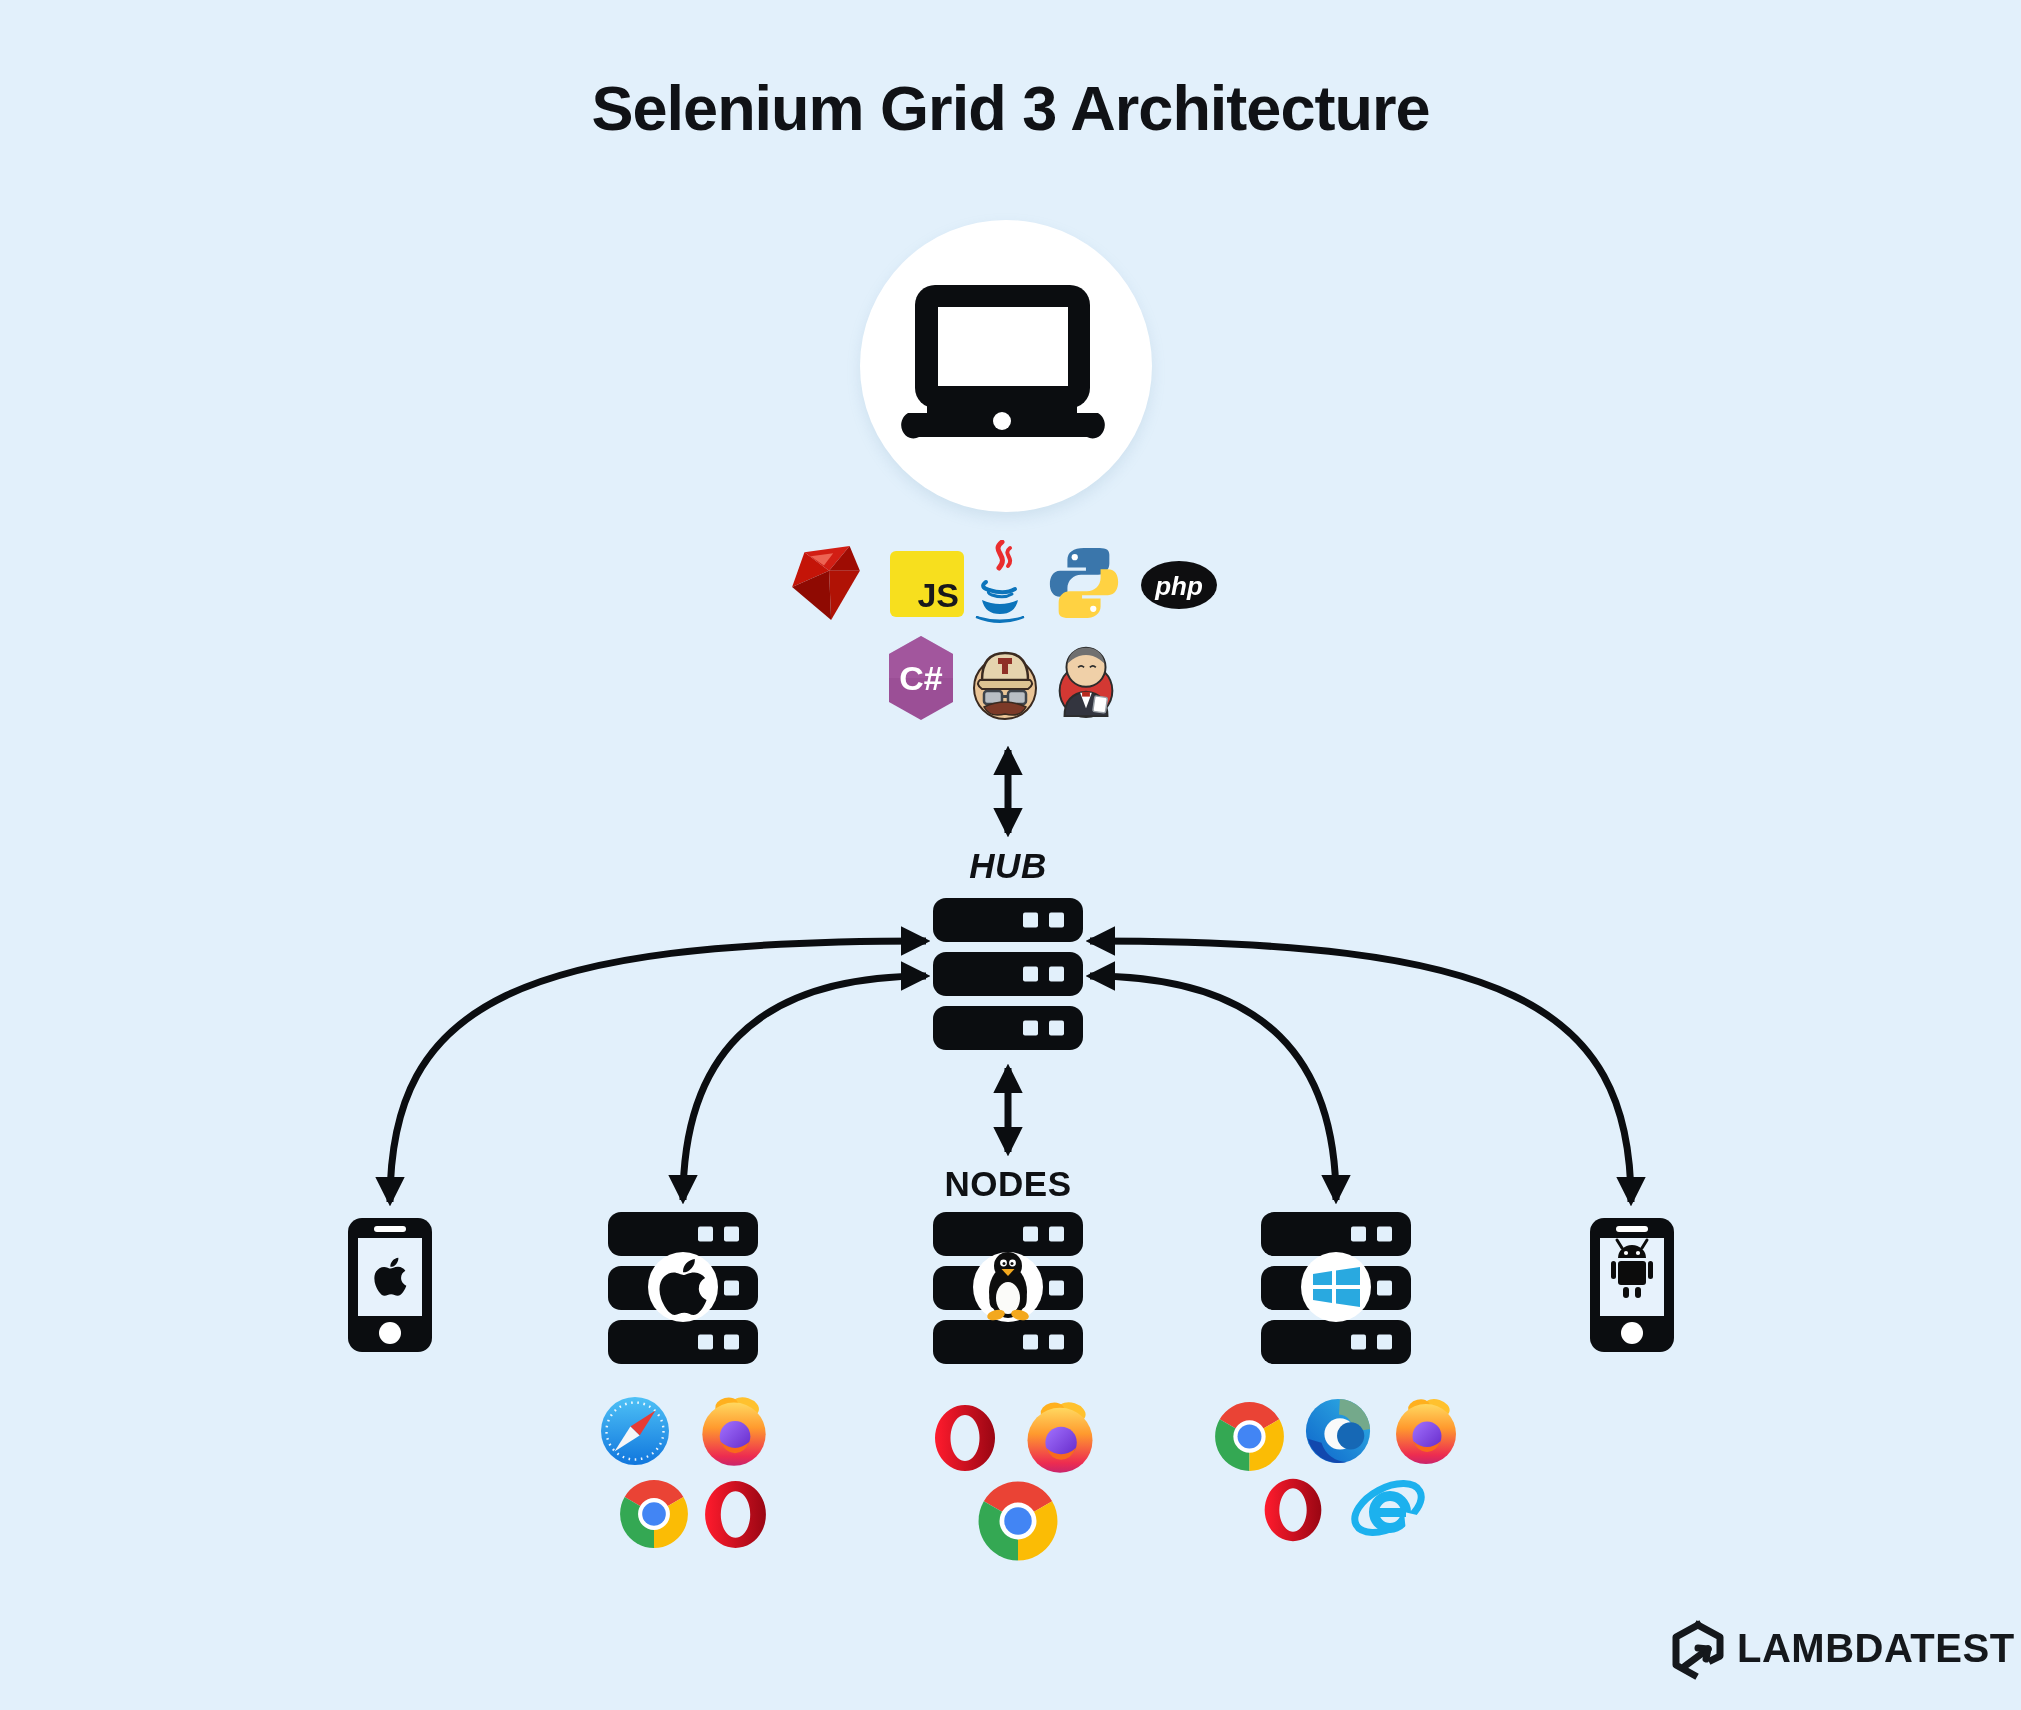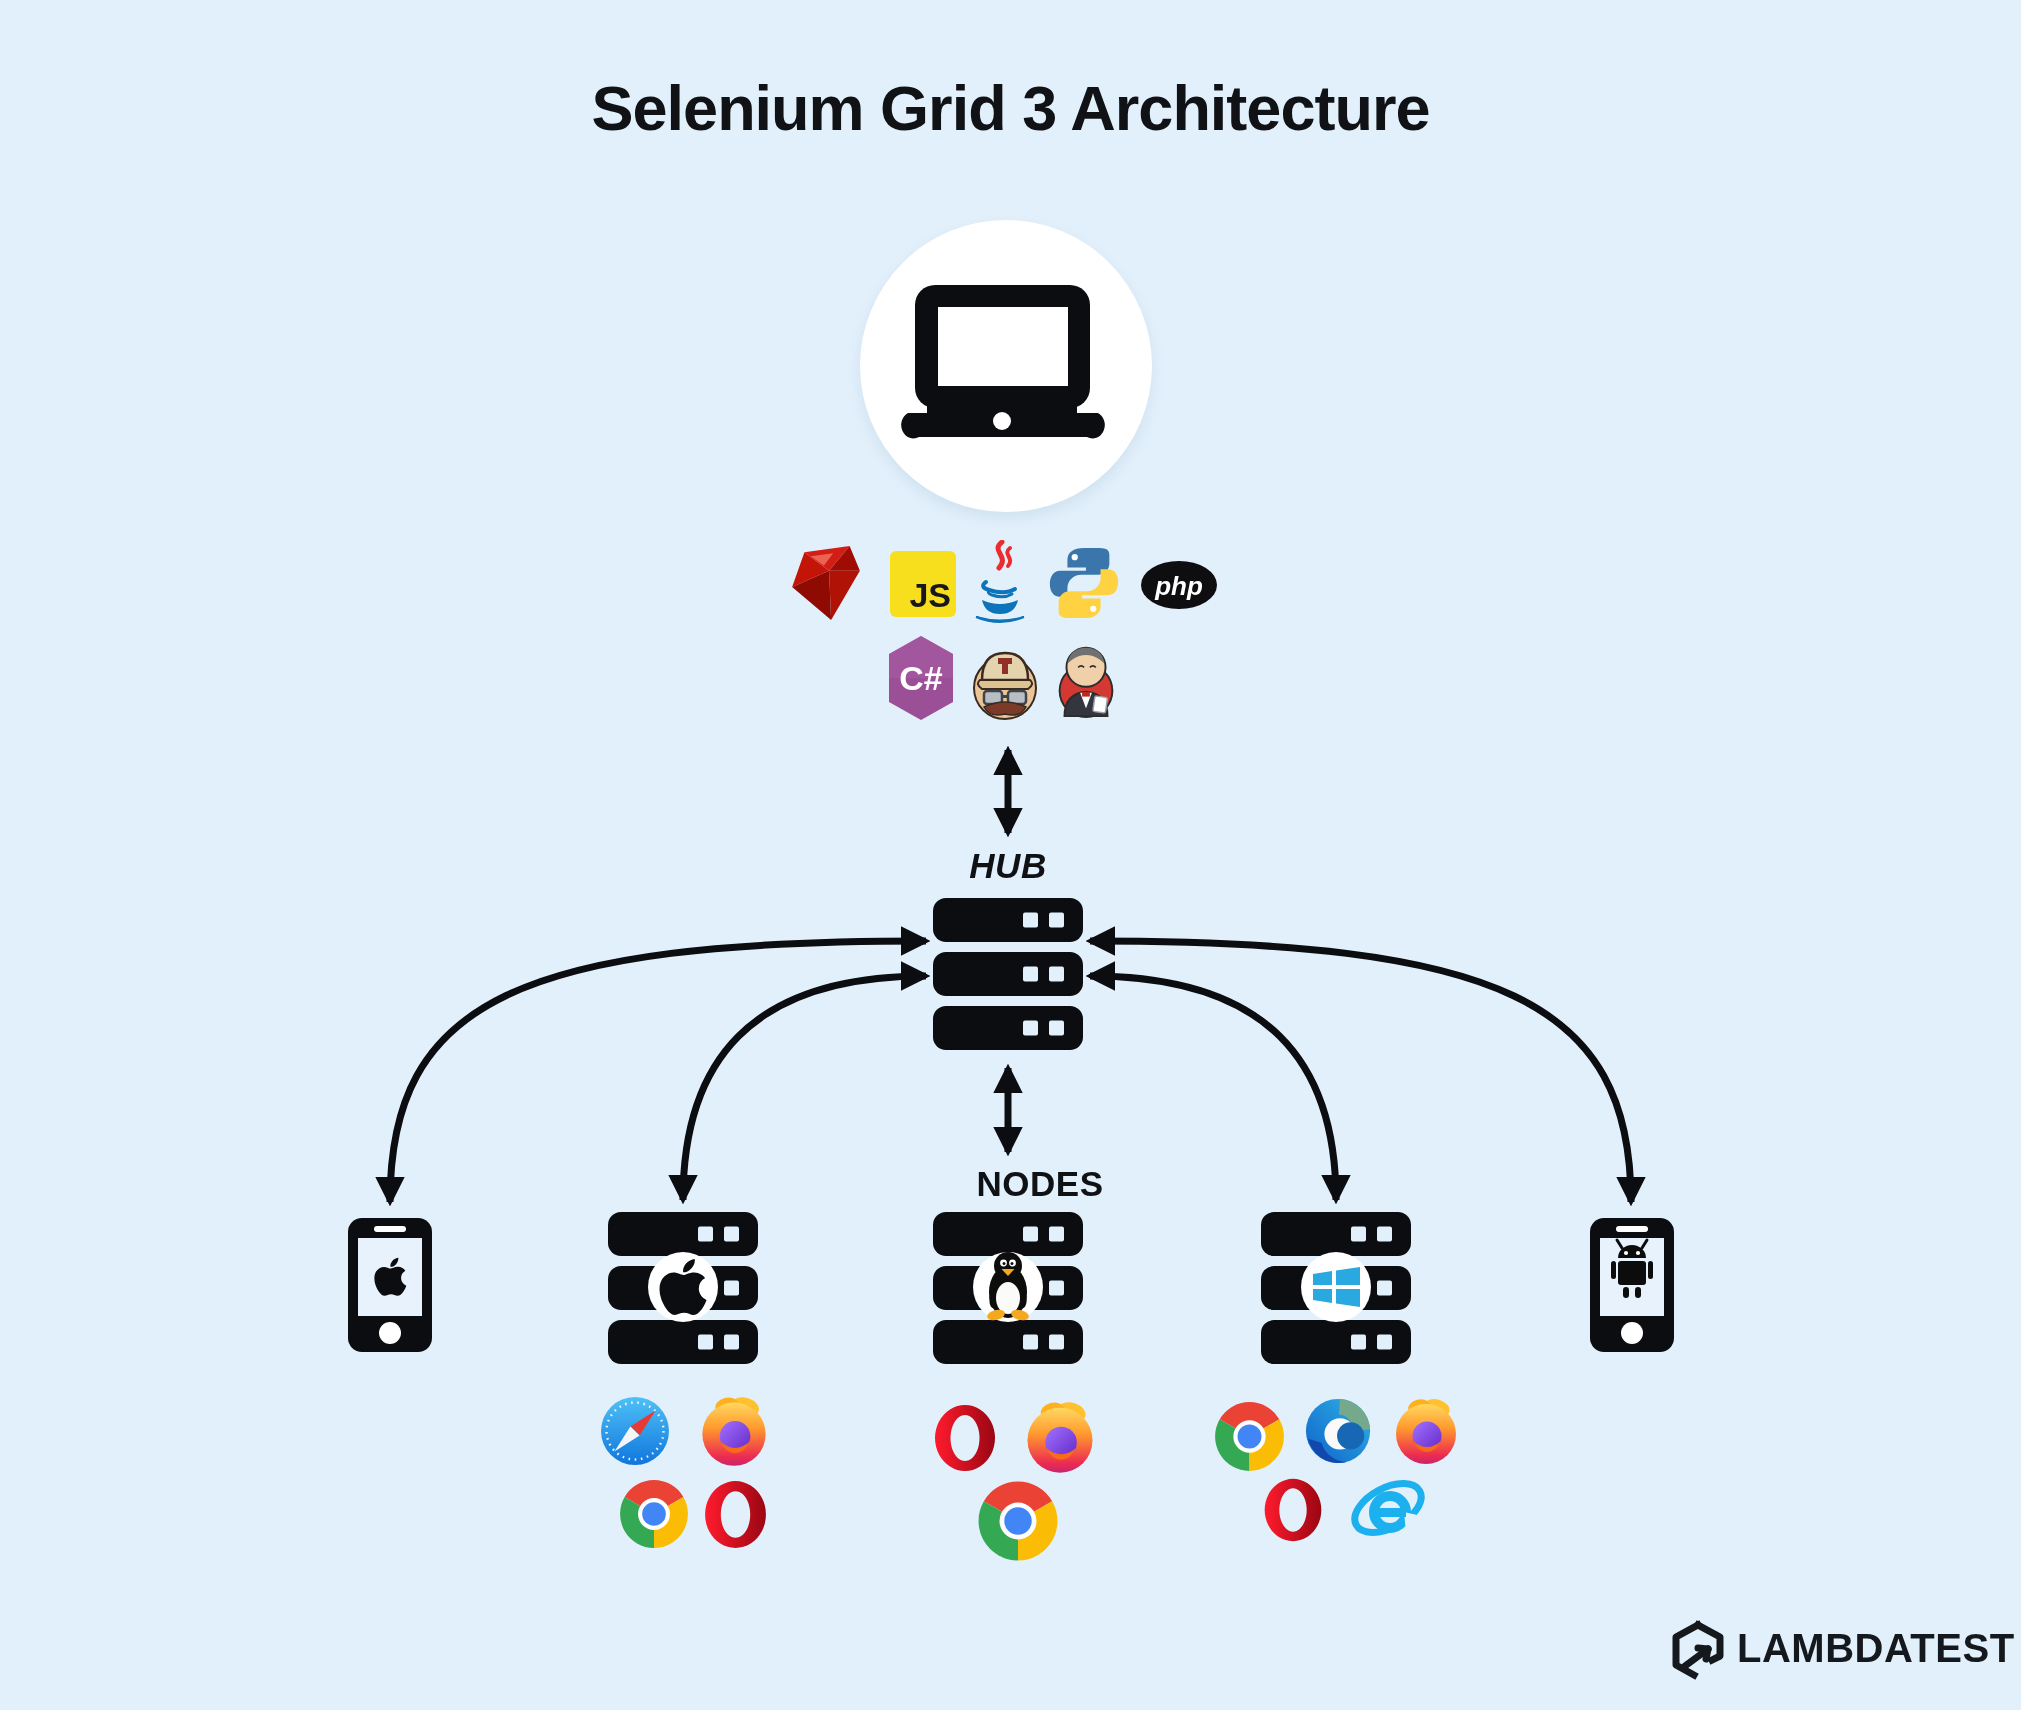--- a/index.html
+++ b/index.html
@@ -22,21 +22,21 @@
     left:860px;top:220px;width:292px;height:292px;
     background:#ffffff;border-radius:50%;
     box-shadow:0 6px 14px rgba(120,160,190,0.18);
   }
   .netlabel{
     text-align:center;
     font-size:35px;font-weight:600;letter-spacing:0.5px;
     color:#0f1114;
   }
   .hub-label{left:908px;width:200px;top:846px;font-style:italic;}
-  .nodes-label{left:915px;width:250px;top:1164px;}
+  .nodes-label{left:883px;width:250px;top:1164px;}
   .brand-text{
     left:1737px;top:1626px;
     font-size:40px;font-weight:800;letter-spacing:0.5px;
     color:#15181c;
   }
   svg{display:block;}
   .jslogo{background:#f7df1e;border-radius:6px;display:flex;align-items:flex-end;justify-content:flex-end;}
   .jslogo span{font-weight:800;font-size:34px;color:#18181c;padding:0 5px 2px 0;}
 </style>
 </head>
@@ -73,21 +73,21 @@
 
   <svg class="abs" style="left:790px;top:544px;" width="72" height="78" viewBox="0 0 70 76">
     <polygon points="14,8 58,2 38,26" fill="#d21e14"></polygon>
     <polygon points="58,2 68,26 38,26" fill="#9e0c03"></polygon>
     <polygon points="14,8 38,26 2,42" fill="#c41408"></polygon>
     <polygon points="38,26 68,26 40,74" fill="#b01205"></polygon>
     <polygon points="38,26 40,74 2,42" fill="#8f0a02"></polygon>
     <polygon points="20,12 42,9 33,21" fill="#ef6a5a" opacity="0.9"></polygon>
   </svg>
 
-  <div class="abs jslogo" style="left:890px;top:551px;width:66px;height:66px;">
+  <div class="abs jslogo" style="left:890px;top:551px;width:66px;height:66px;padding-left:8px;">
     <span>JS</span>
   </div>
 
   <svg class="abs" style="left:972px;top:540px;" width="56" height="84" viewBox="0 0 56 84">
     <path d="M30,2 c-12,9 8,14 -3,26" stroke="#ea2d2e" stroke-width="5" fill="none" stroke-linecap="round"></path>
     <path d="M38,8 c-8,6 5,10 -2,18" stroke="#ea2d2e" stroke-width="4" fill="none" stroke-linecap="round"></path>
     <path d="M14,42 q-7,5 3,8 q16,5 26,-1" stroke="#0c74bb" stroke-width="4" fill="none" stroke-linecap="round"></path>
     <path d="M18,50 q-4,3 2,5 q12,4 20,-1" stroke="#0c74bb" stroke-width="3" fill="none" stroke-linecap="round"></path>
     <path d="M10,60 q18,8 36,0 q-3,14 -18,14 q-15,0 -18,-14 z" fill="#0c74bb"></path>
     <path d="M4,77 q24,10 48,0 q-24,7 -48,0 z" fill="#0c74bb" stroke="#0c74bb" stroke-width="2"></path>

